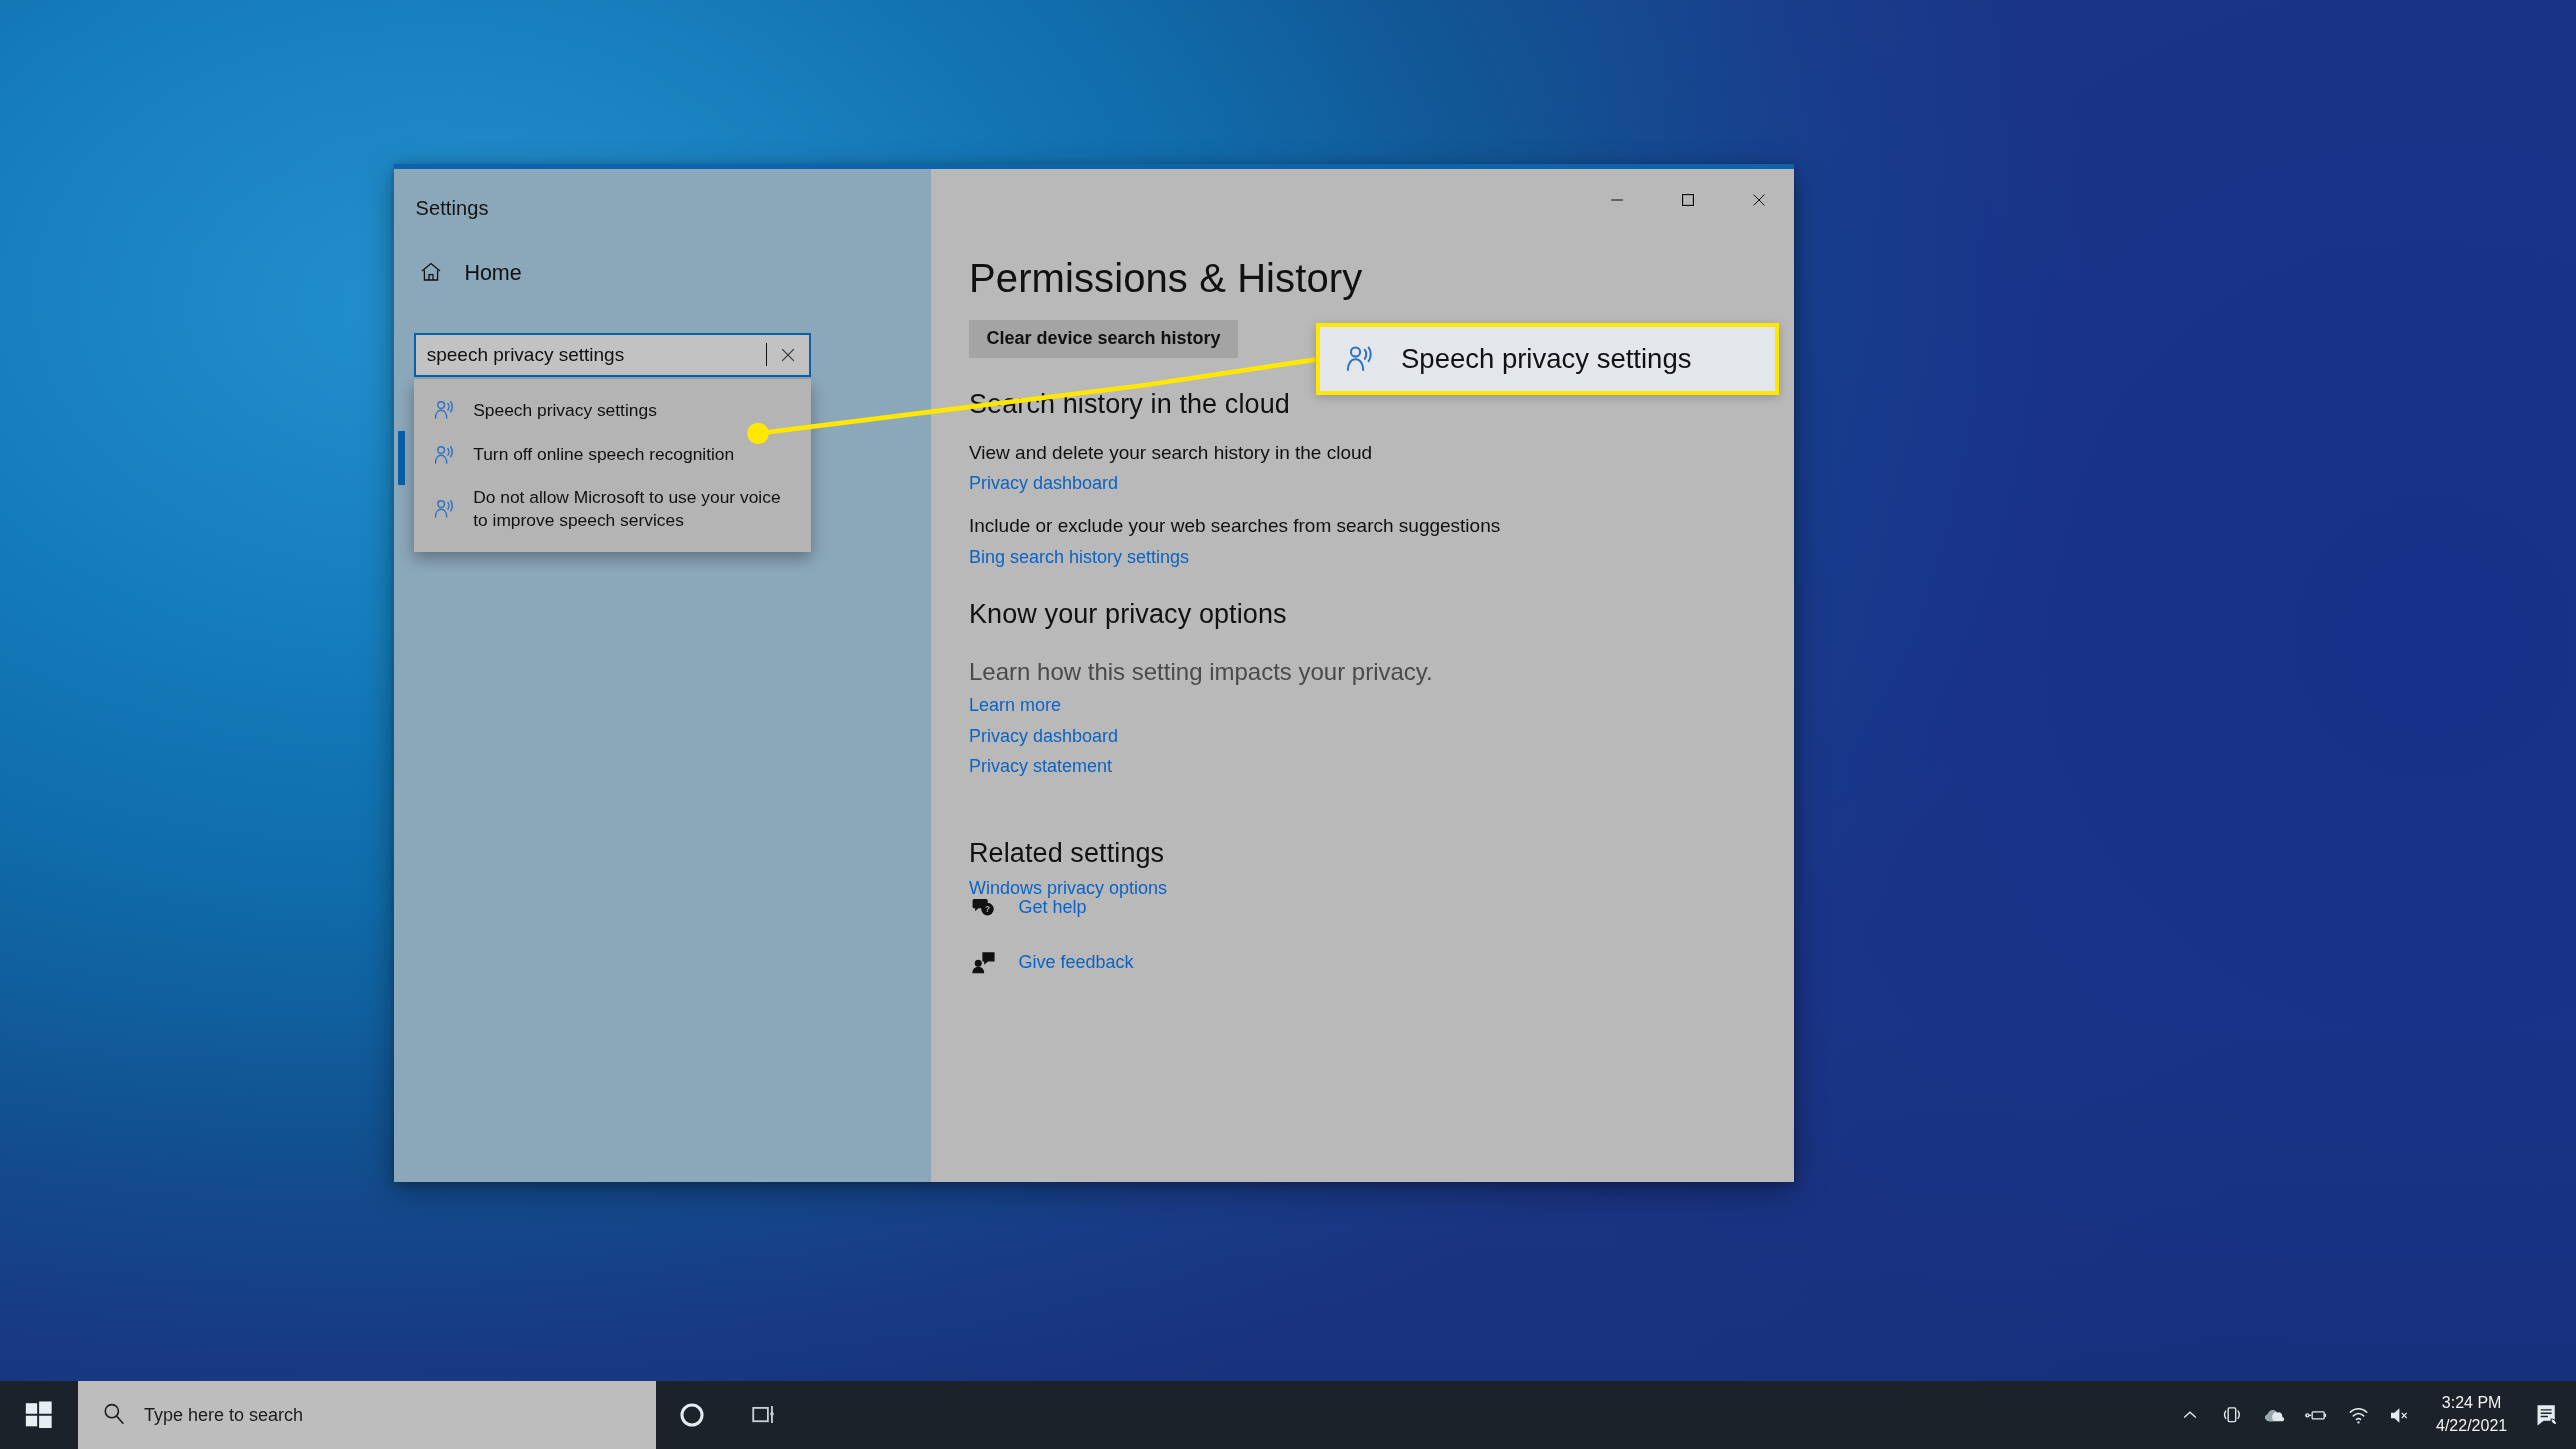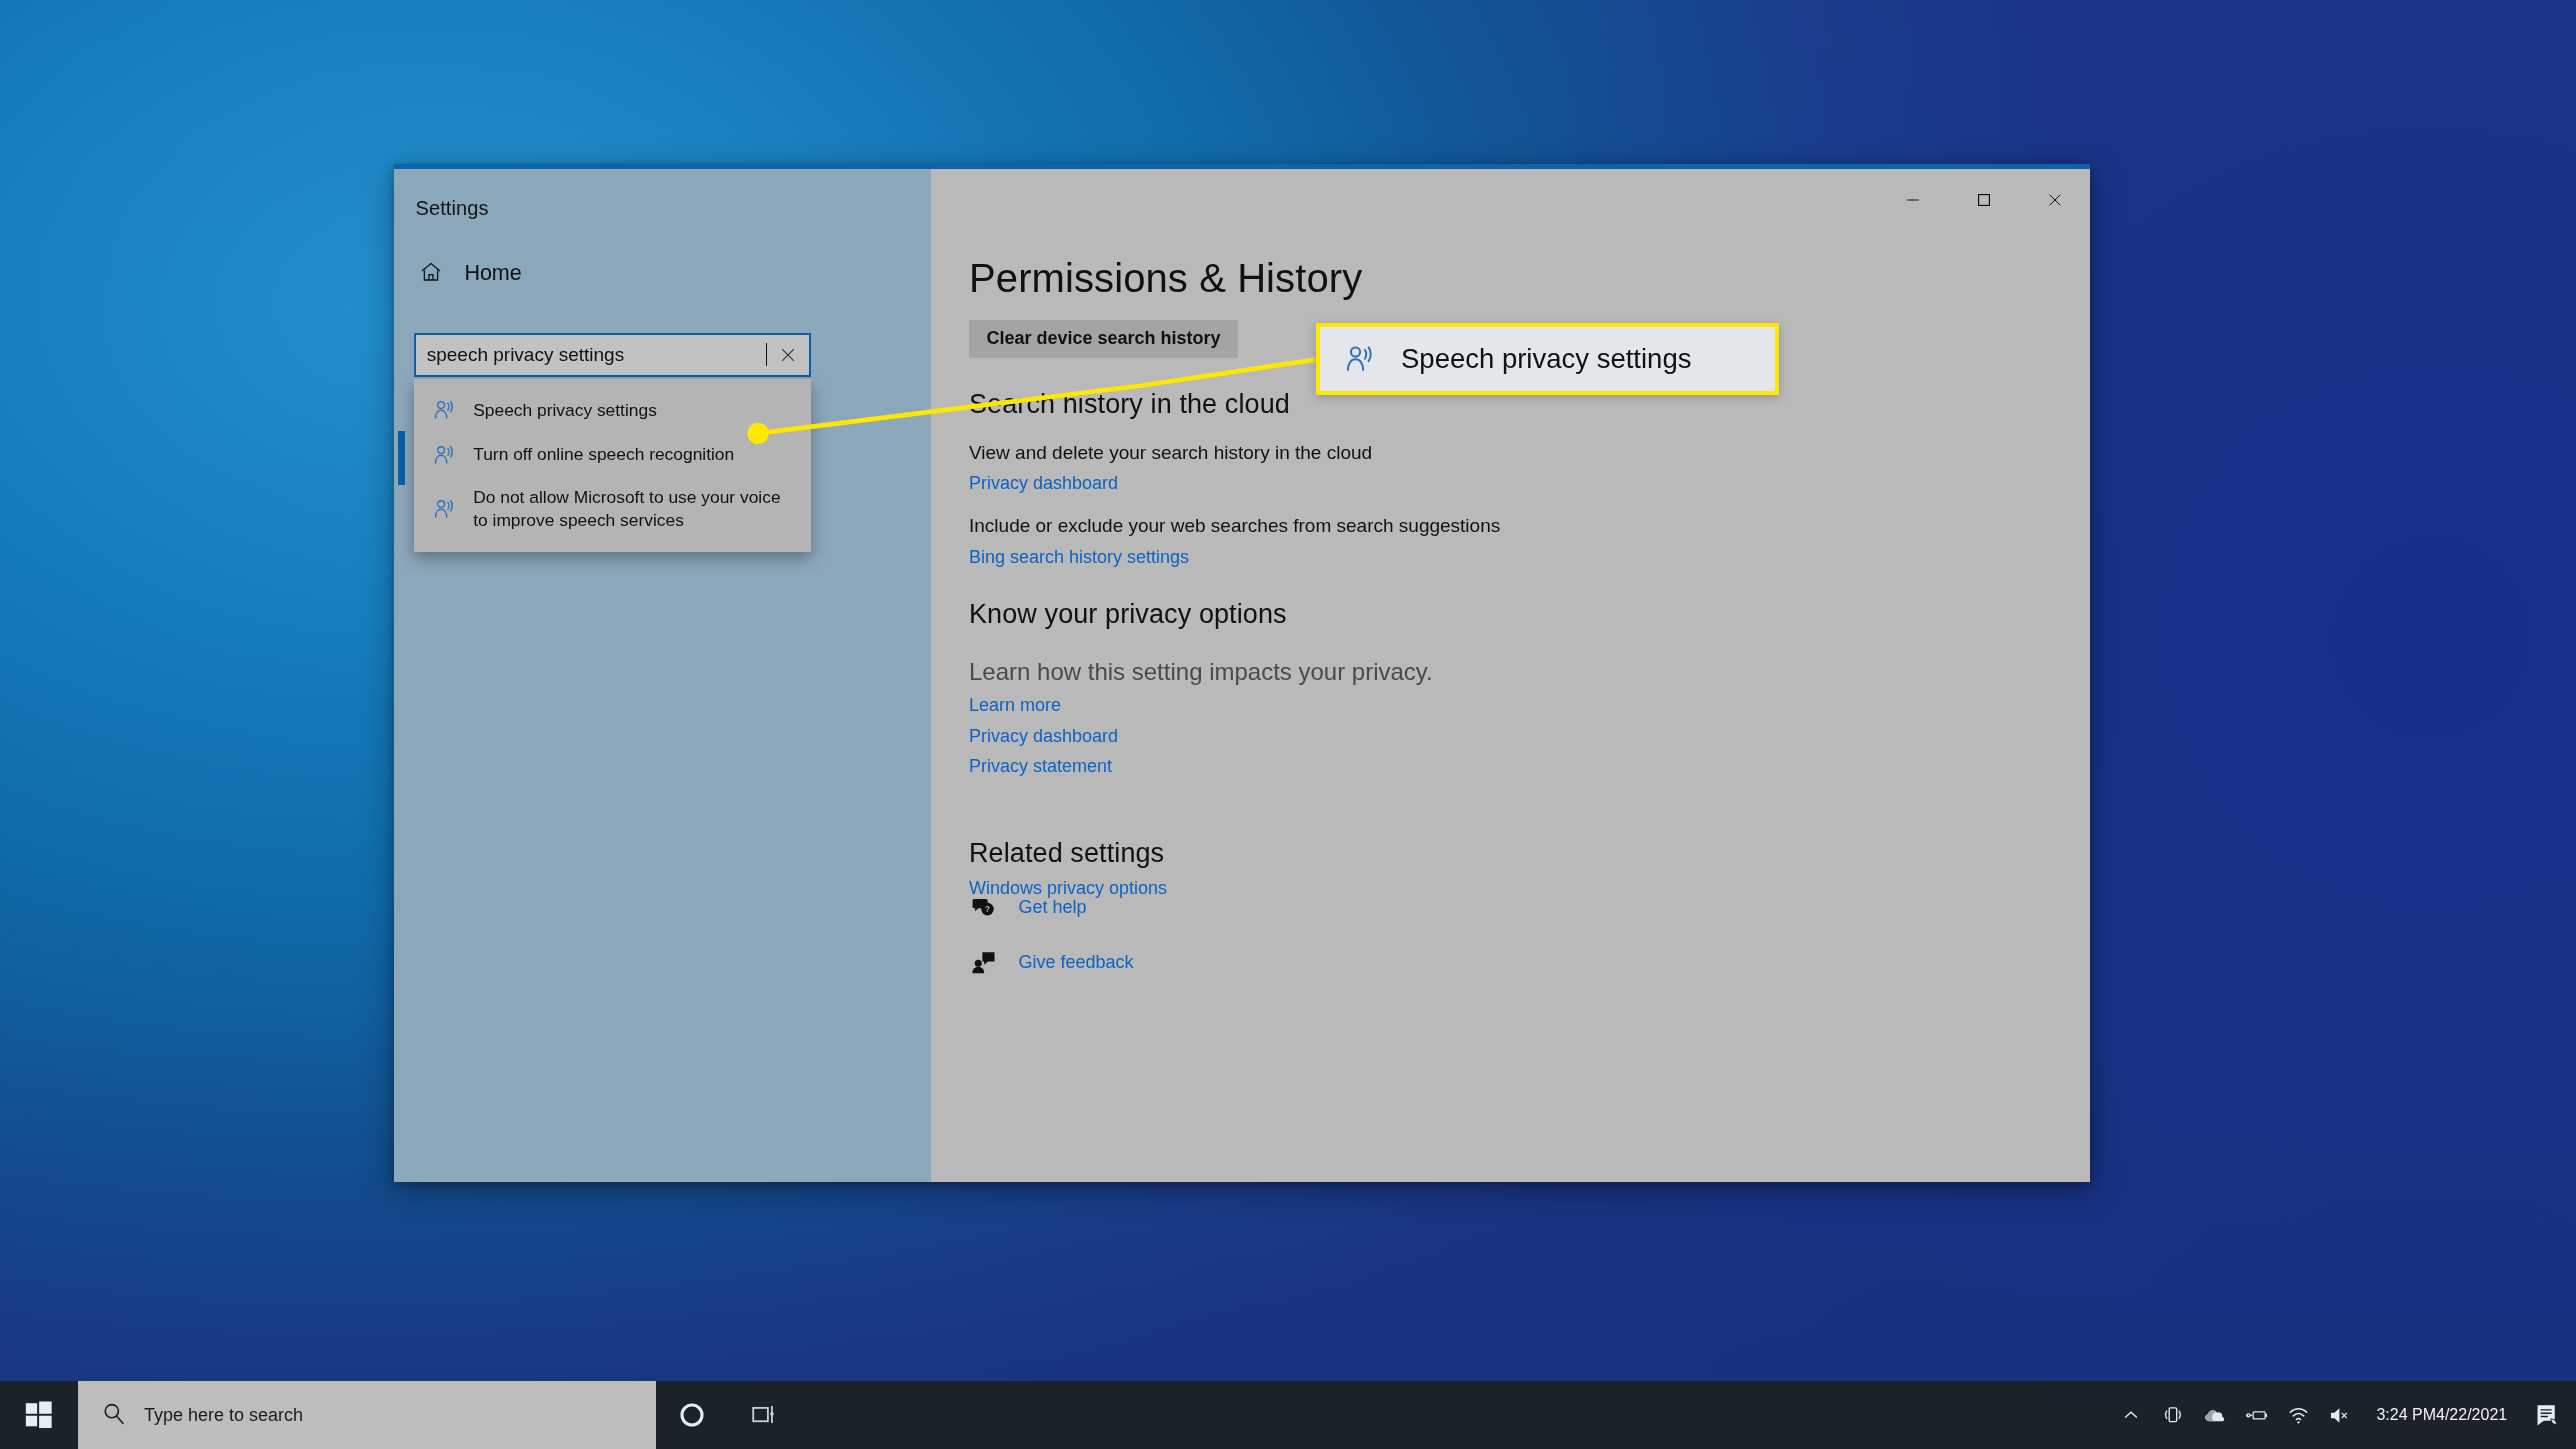--- a/index.html
+++ b/index.html
@@ -25,21 +25,21 @@
     pointer-events:none;
   }
   .wall-bottomdark{
     position:absolute; left:0; bottom:0; width:100%; height:30%;
     background: linear-gradient(180deg, rgba(10,30,80,0) 0%, rgba(10,30,80,.20) 100%);
     pointer-events:none;
   }
 
   
   #settings-window {
-    position:absolute; left:394px; top:164px; width:1696px; height:1018px;
+    position:absolute; left:394px; top:164px; width:1400px; height:1018px;
     box-shadow: 0 9.4px 29.5px rgba(0,0,0,.34), 0 2px 8px rgba(0,0,0,.24);
   }
   .win-accent { position:absolute; left:0; top:0; width:100%; height:4.7px; background:#0d64ad; }
   .win-body { position:absolute; left:0; top:4.7px; width:100%; height:calc(100% - 4.7px); display:flex; }
 
   
   .sidebar {
     width:537px; background:#8ba7ba; position:relative; flex:none;
   }
   .side-title {
@@ -130,21 +130,21 @@
   .start-btn { width:78px; display:flex; align-items:center; justify-content:center; cursor:pointer; }
   .tb-search {
     width:578px; background:#bdbdbd; display:flex; align-items:center; gap:17.4px; padding-left:23px; cursor:text;
   }
   .tb-search .ph { font-size:18px; color:#1c1c1c; }
   .tb-icon-btn { width:72px; display:flex; align-items:center; justify-content:center; cursor:pointer; }
   .tray-spacer { flex:1; }
   .tray { display:flex; align-items:center; gap:0; padding-right:4px; }
   .tray-item { width:42px; height:66px; display:flex; align-items:center; justify-content:center; cursor:pointer; }
   .clock {
-    display:flex; flex-direction:row; align-items:center; justify-content:center;
+    display:flex; flex-direction:column; align-items:center; justify-content:center;
     padding:0 14.8px; height:66px; color:#f2f2f2; font-size:16px; line-height:1.42; cursor:pointer;
   }
   .action-center { width:50px; height:66px; display:flex; align-items:center; justify-content:center; cursor:pointer; }
 </style>
 </head>
 <body>
 
 <div id="desktop">
   <div class="wall-glow"></div>
   <div class="wall-dark"></div>

